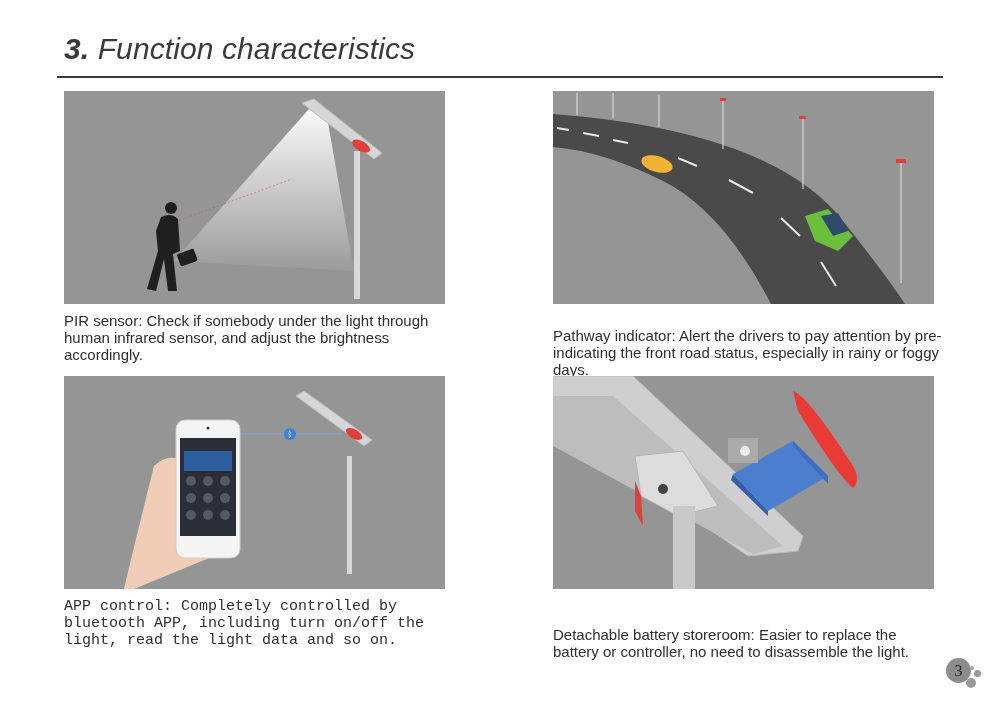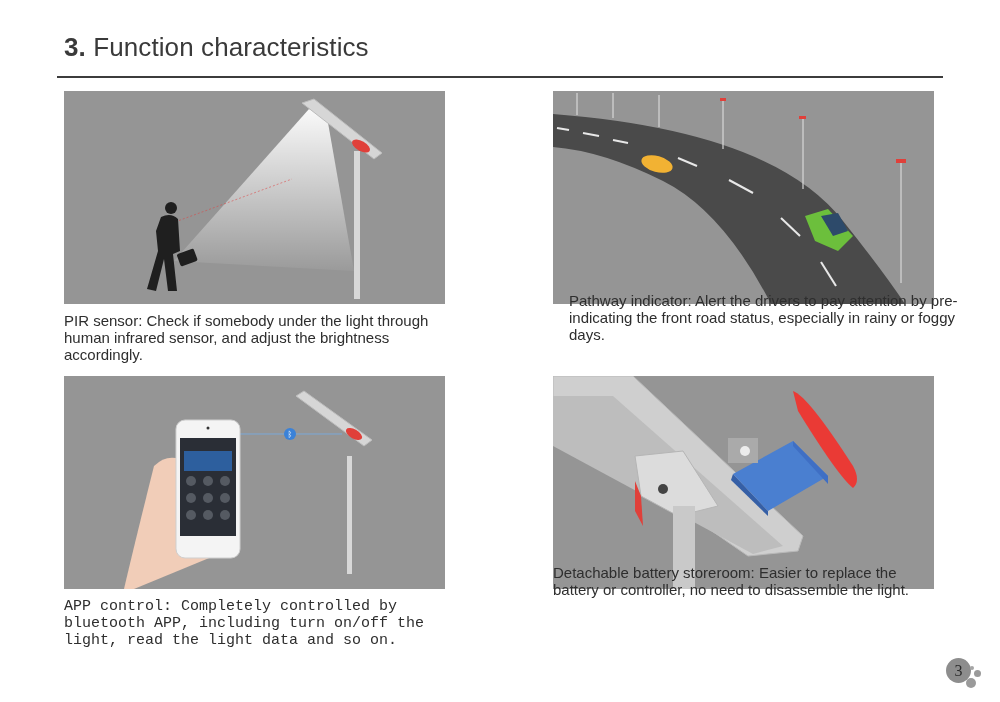--- a/index.html
+++ b/index.html
@@ -1,21 +1,21 @@
 <!DOCTYPE html>
 <html><head>
 <meta charset="utf-8">
 <style>
   html, body { margin: 0; padding: 0; }
   body {
     width: 1000px; height: 702px; background: #ffffff; position: relative; overflow: hidden;
     font-family: "Liberation Sans", "DejaVu Sans", sans-serif; color: #333;
   }
   .title {
-    position: absolute; left: 64px; top: 32px; font-size: 26px; color: #3a3a3a; letter-spacing: 0.1px;
+    position: absolute; left: 64px; top: 32px; font-size: 30px; color: #3a3a3a; letter-spacing: 0.1px; font-style: italic;
   }
   .title .num-dot { font-weight: bold; }
   .rule { position: absolute; left: 57px; top: 76px; width: 886px; height: 2px; background: #3c3c3c; }
   .panel {
     position: absolute; width: 381px; height: 213px; background: #959595; overflow: hidden;
   }
   .caption {
     position: absolute; width: 390px; font-size: 15px; line-height: 17px; color: #2e2e2e;
   }
   .pagebadge { position: absolute; left: 946px; top: 658px; width: 44px; height: 40px; }
@@ -79,21 +79,21 @@
       <rect x="246" y="25" width="7" height="3"></rect>
       <rect x="343" y="68" width="10" height="4"></rect>
     </g>
     <ellipse cx="104" cy="73" rx="16" ry="8" fill="#f2b233" transform="rotate(15 104 73)"></ellipse>
     <g>
       <polygon points="252,125 275,118 300,145 285,160 262,150" fill="#6cbf3c"></polygon>
       <polygon points="268,125 285,122 295,140 280,145" fill="#2d4a6a"></polygon>
     </g>
   </svg>
 </div>
-<div class="caption" style="left:553px; top:292px;margin-left:16px;">Pathway indicator: Alert the drivers to pay attention by pre-indicating the front road status, especially in rainy or foggy days.</div>
+<div class="caption" style="left:553px; top:327px;">Pathway indicator: Alert the drivers to pay attention by pre-indicating the front road status, especially in rainy or foggy days.</div>
 
 <div class="panel" style="left:64px; top:376px;">
   <svg width="381" height="213" viewBox="0 0 381 213">
     <line x1="175" y1="58" x2="278" y2="58" stroke="#7aa8d8" stroke-width="1"></line>
     <circle cx="226" cy="58" r="6" fill="#3b82d8"></circle>
     <text x="226" y="61" font-size="8" fill="#fff" text-anchor="middle" font-family="DejaVu Sans, sans-serif">ᛒ</text>
     <rect x="283" y="80" width="5" height="118" fill="#d8d8d8"></rect>
     <polygon points="232,20 240,15 308,64 300,70" fill="#d6d6d6" stroke="#bcbcbc"></polygon>
     <ellipse cx="290" cy="58" rx="9" ry="4.5" fill="#e0403a" transform="rotate(30 290 58)"></ellipse>
     <path d="M90,90 Q100,80 112,82 L150,180 L70,213 L60,213 Q70,170 90,90 Z" fill="#f1cdb8"></path>
@@ -129,20 +129,20 @@
     <g>
       <polygon points="180,98 240,65 275,100 215,135" fill="#4a7fd0"></polygon>
       <polygon points="180,98 215,135 215,140 178,104" fill="#355fa6"></polygon>
       <polygon points="240,65 275,100 275,108 240,70" fill="#3f6fc4"></polygon>
     </g>
     <rect x="175" y="62" width="30" height="25" fill="#aaaaaa"></rect>
     <circle cx="192" cy="75" r="5" fill="#ececec"></circle>
     <path d="M240,15 Q255,20 300,90 Q308,105 300,112 Q285,100 245,35 Z" fill="#ea3a35"></path>
   </svg>
 </div>
-<div class="caption" style="left:553px; top:564px;">Detachable battery storeroom: Easier to replace the battery or controller, no need to disassemble the light.</div>
+<div class="caption" style="left:553px; top:626px;">Detachable battery storeroom: Easier to replace the battery or controller, no need to disassemble the light.</div>
 
 <div class="pagebadge">
   <div class="c1">3</div>
   <div class="c2"></div>
   <div class="c3"></div>
   <div class="c4"></div>
 </div>
 
 </body></html>

